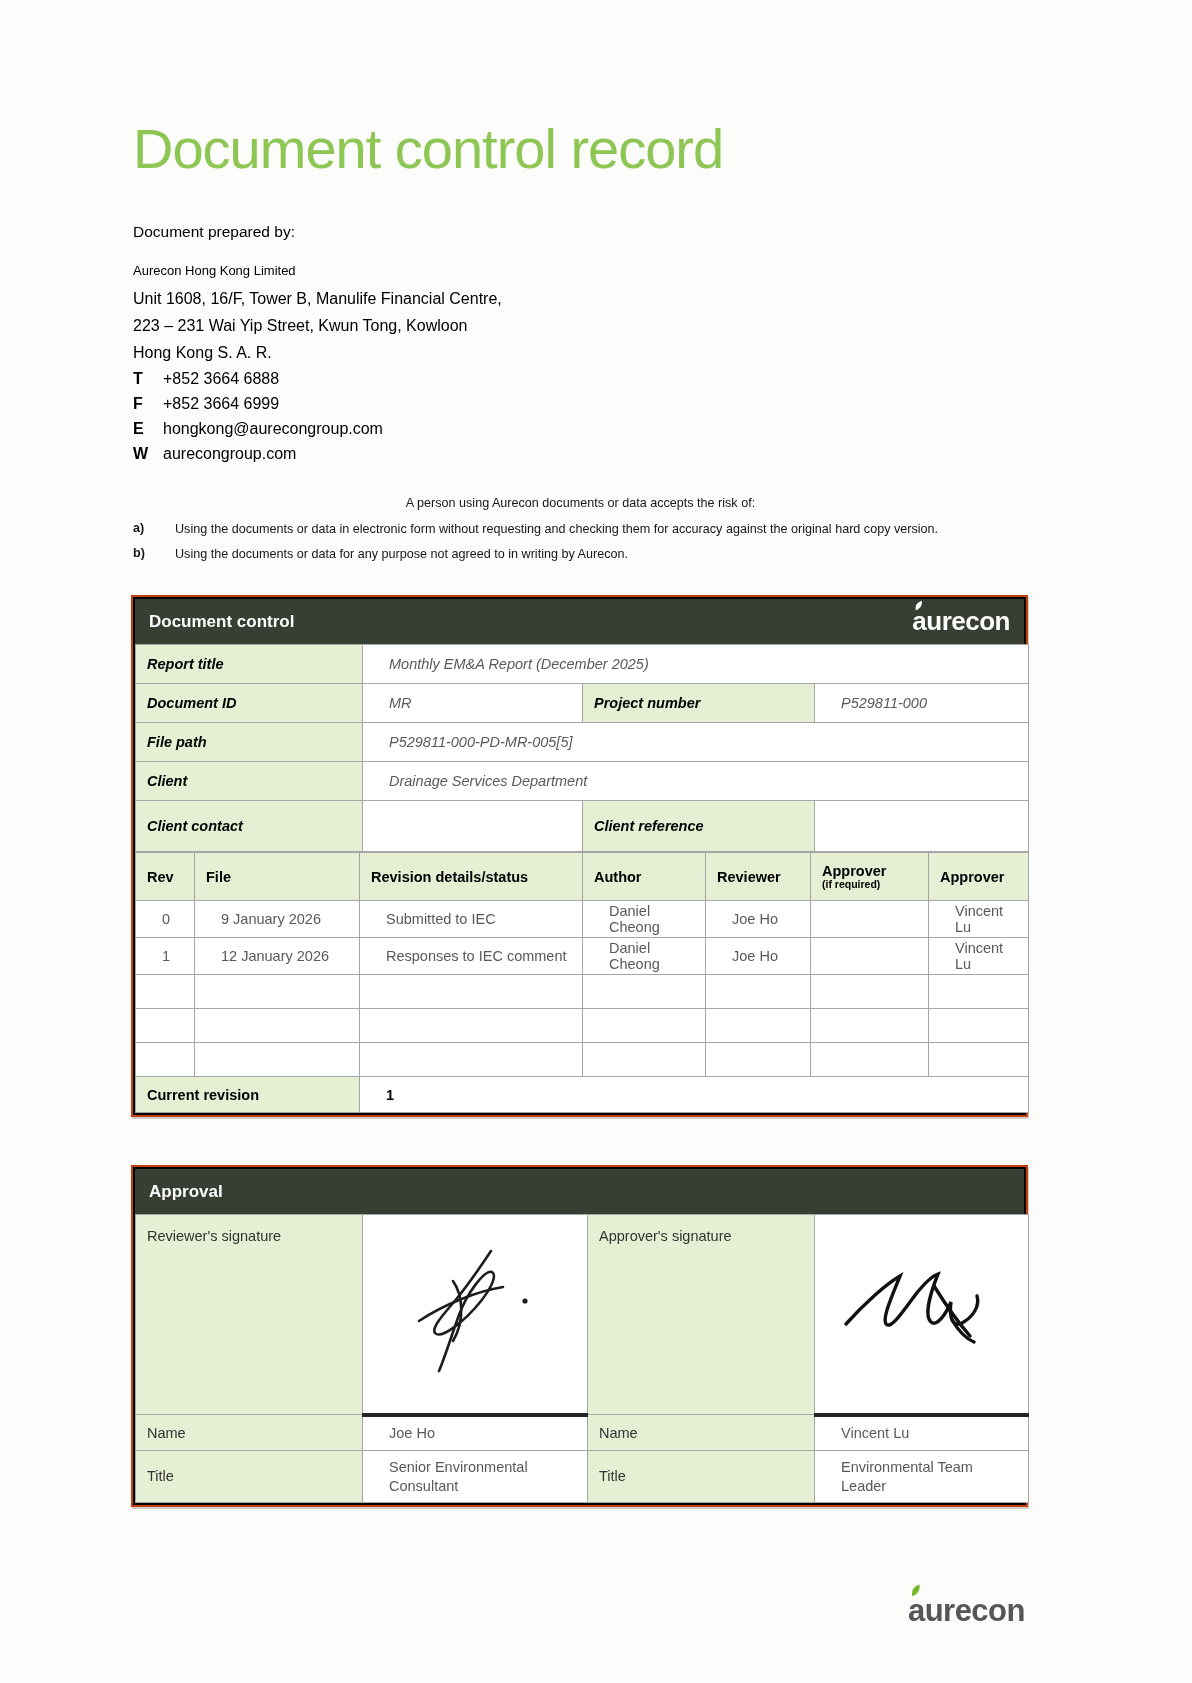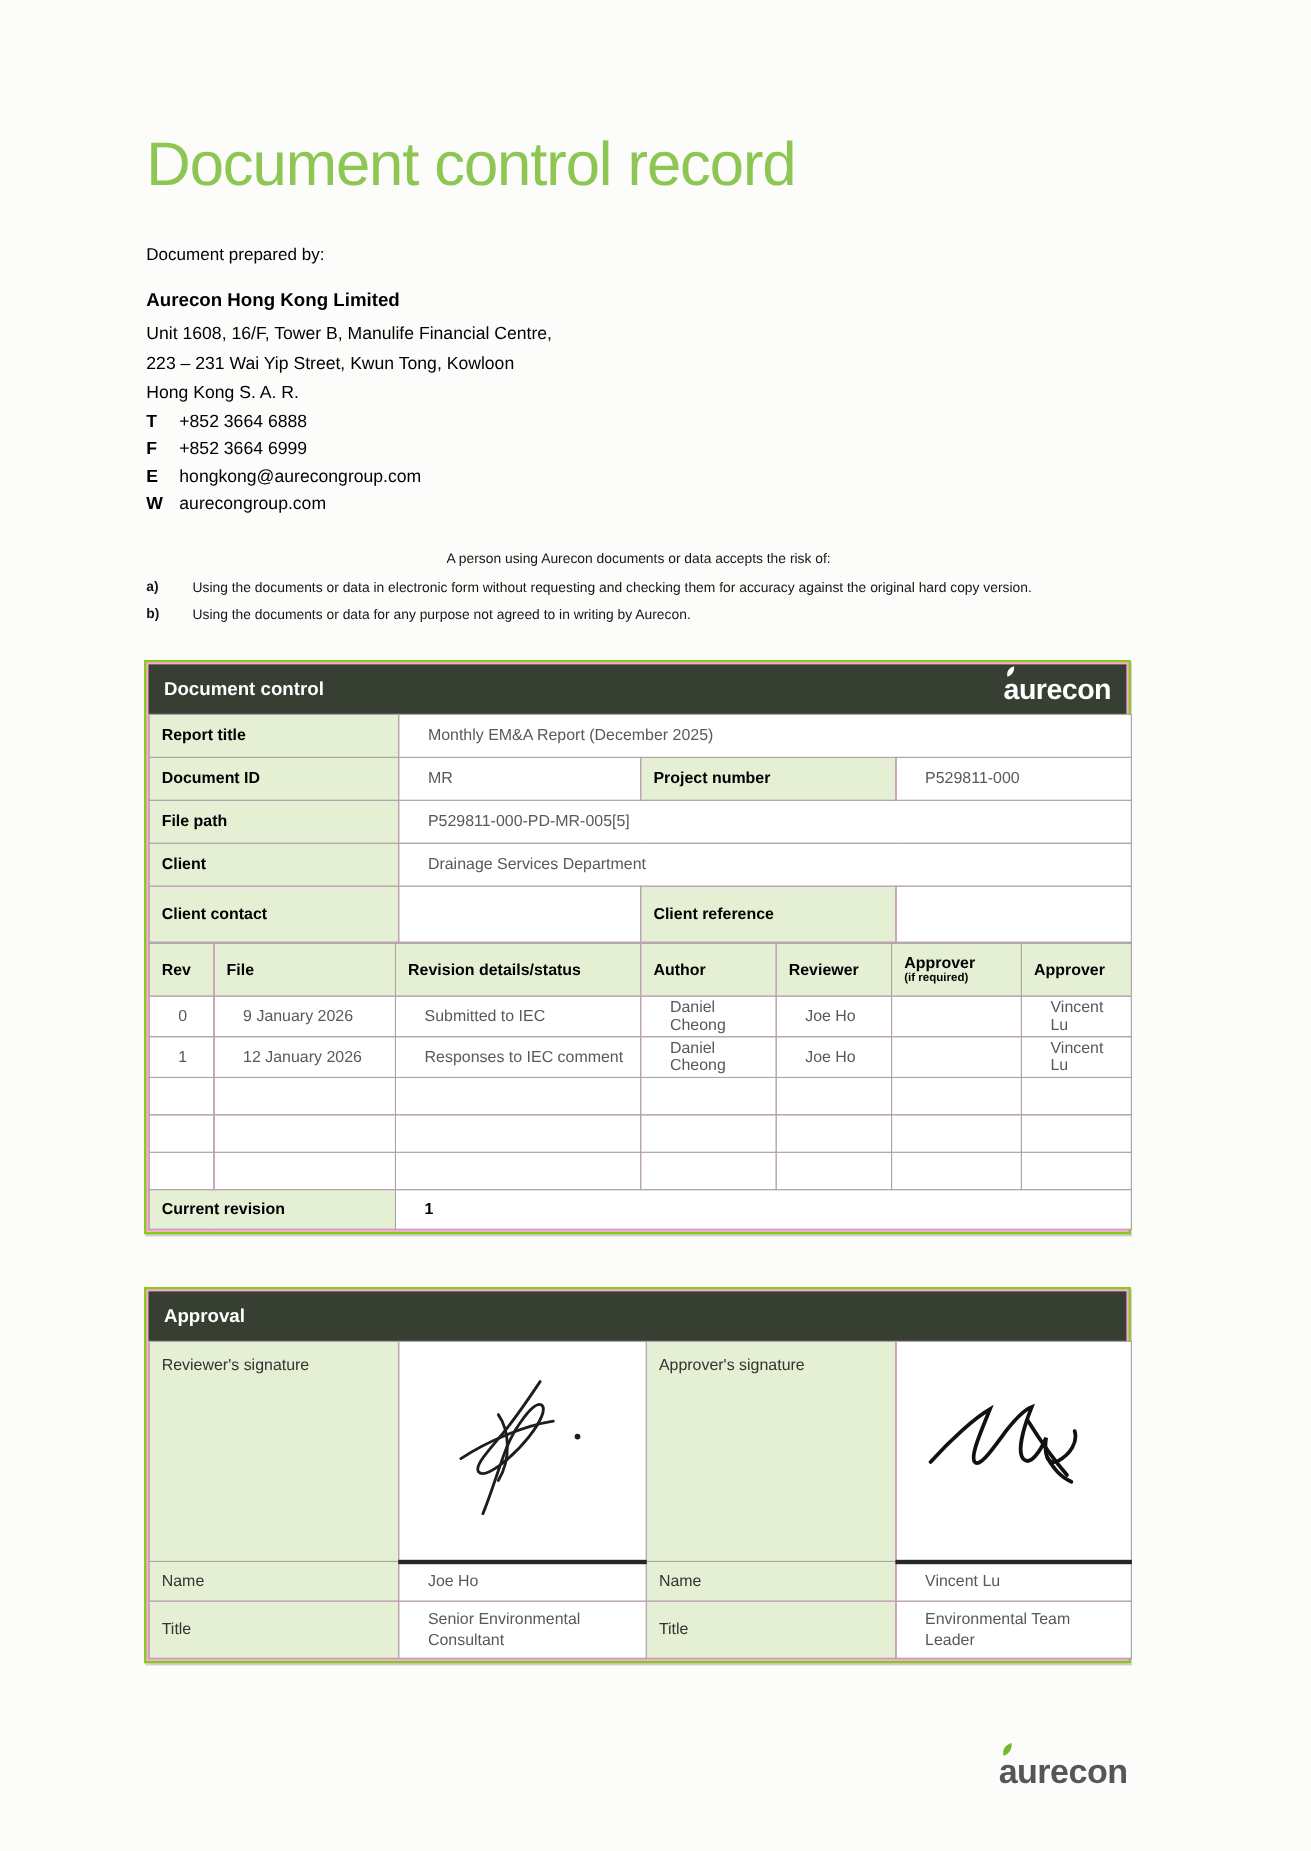--- a/index.html
+++ b/index.html
@@ -7,44 +7,44 @@
     position:relative; width:1192px; height:1683px; background:#fcfcfa;
     font-family:"Liberation Sans","DejaVu Sans",sans-serif; color:#000;
     margin:0 auto; overflow:hidden;
   }
   .content { position:absolute; left:131px; top:0; width:897px; }
 
   .doc-title { margin:116px 0 0 2px; font-size:56px; font-weight:400; color:#8DC653; letter-spacing:-1px; }
 
   .prepared { margin-top:42px; }
   .prepared-heading { margin:0 0 22px 2px; font-size:15.5px; }
-  .company { margin:0 2px 7px 2px; font-size:17px; font-weight:700; }
+  .company { margin:0 2px 7px 2px; font-size:13px; font-weight:400; }
   .addr { margin:0 2px; font-size:16px; line-height:27px; }
   .contact { display:flex; margin-left:2px; font-size:16px; line-height:25px; }
   .contact .cl { font-weight:700; width:30px; flex:none; }
 
   .disclaimer { margin-top:30px; font-size:12.6px; color:#161616; }
   .disclaimer .intro { margin:0 0 11px 2px;text-align:center; }
   .disc-item { display:flex; margin:0 0 7px 2px; }
   .disc-item .marker { font-weight:700; width:42px; flex:none; }
   .disc-item .txt { width:853px; line-height:17.5px; }
 
-  .panel { margin-top:32px; border:2px solid #84cc16; padding:2px; background:#f9a8d4; box-shadow:1px 2px 0 #cfcfcd; }
+  .panel { margin-top:32px; border:2px solid #c2410c; padding:2px; background:#000000; box-shadow:1px 2px 0 #cfcfcd; }
   .panel-header {
     background:#373E32; color:#fff; height:45px;
     display:flex; align-items:center; justify-content:space-between;
     padding:0 14px 0 14px; font-size:17px; font-weight:700;
   }
 
   table { border-collapse:collapse; table-layout:fixed; width:893px; }
   td { border:1.5px solid #A6A6A6; padding:2px 11px; font-size:14.5px; vertical-align:middle; overflow:hidden; background:#fff; }
   td.lbl { background:#E4EFD3; font-weight:700; color:#000; }
   td.val { color:#595959;padding-left:26px; }
 
-  .fields-table tr { height:39px; }
+  .fields-table tr { height:39px;font-style:italic; }
   .fields-table tr.tall { height:51px; }
 
   .rev-table tr { height:34px; }
   .rev-table tr.rev-header { height:48px;padding-left:16px; }
   .rev-header td { background:#E4EFD3; font-weight:700; color:#000; vertical-align:middle; }
   .verifier-note { display:block; font-size:10.5px; line-height:11px; font-weight:700; }
   .rev-table tr.current-row { height:36px; }
   .current-row td.val { font-weight:700; color:#000; }
 
   .approval-panel { margin-top:48px; }

